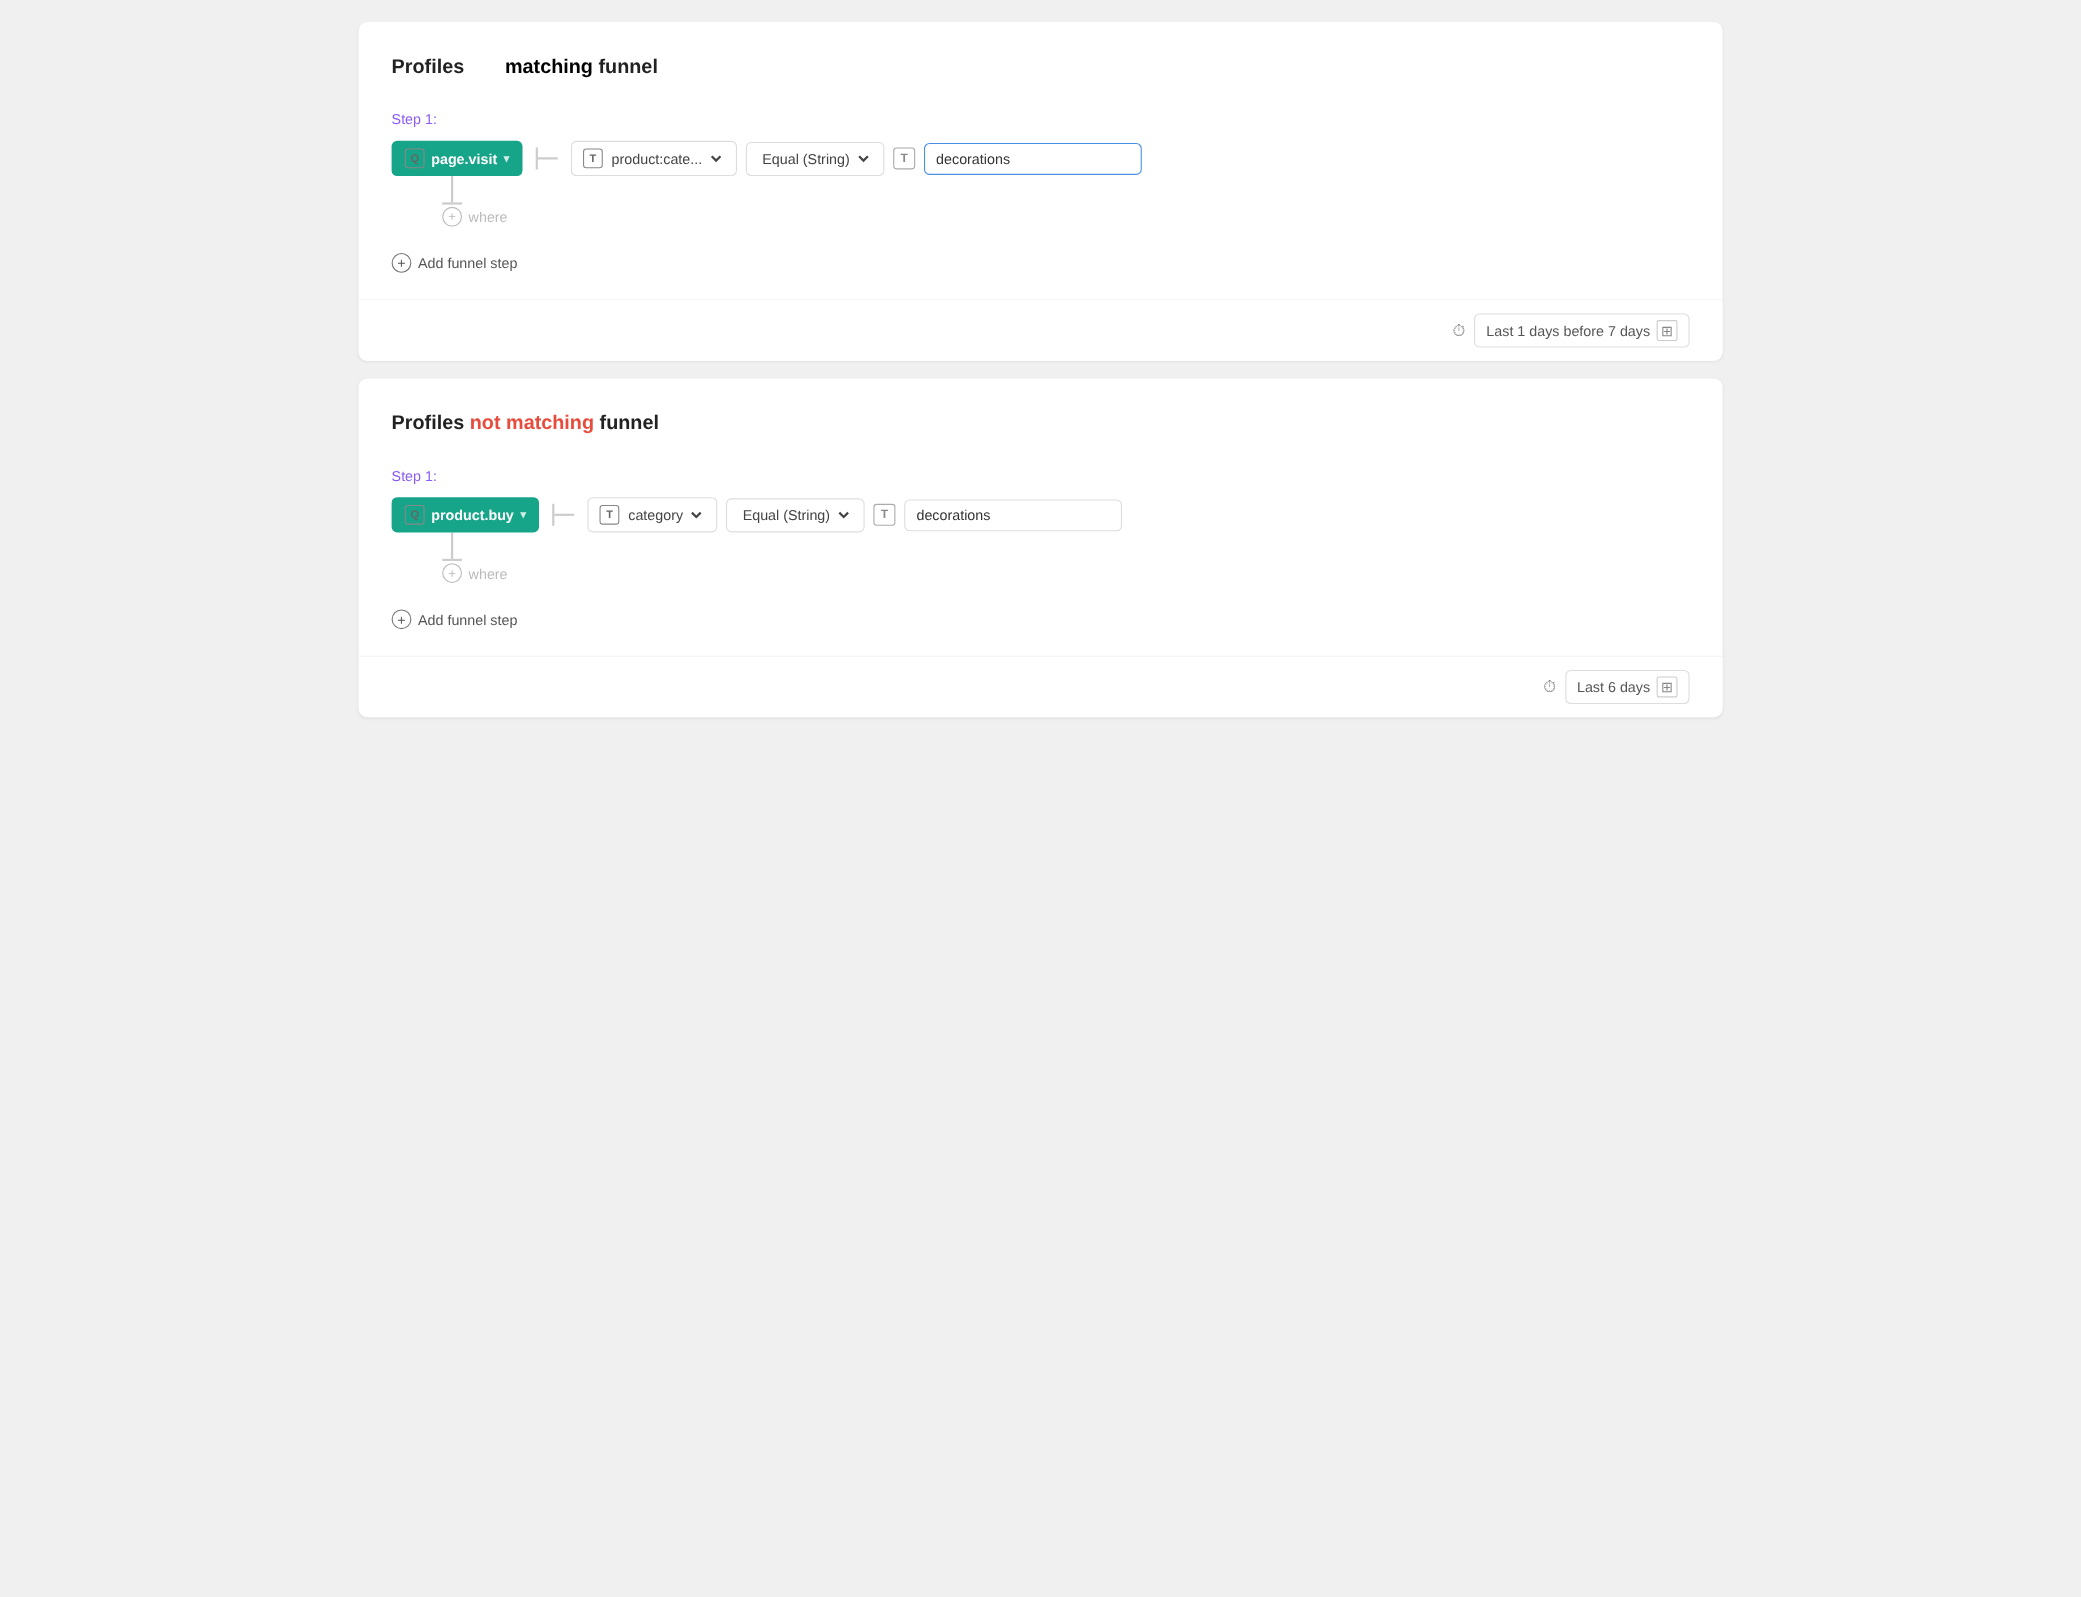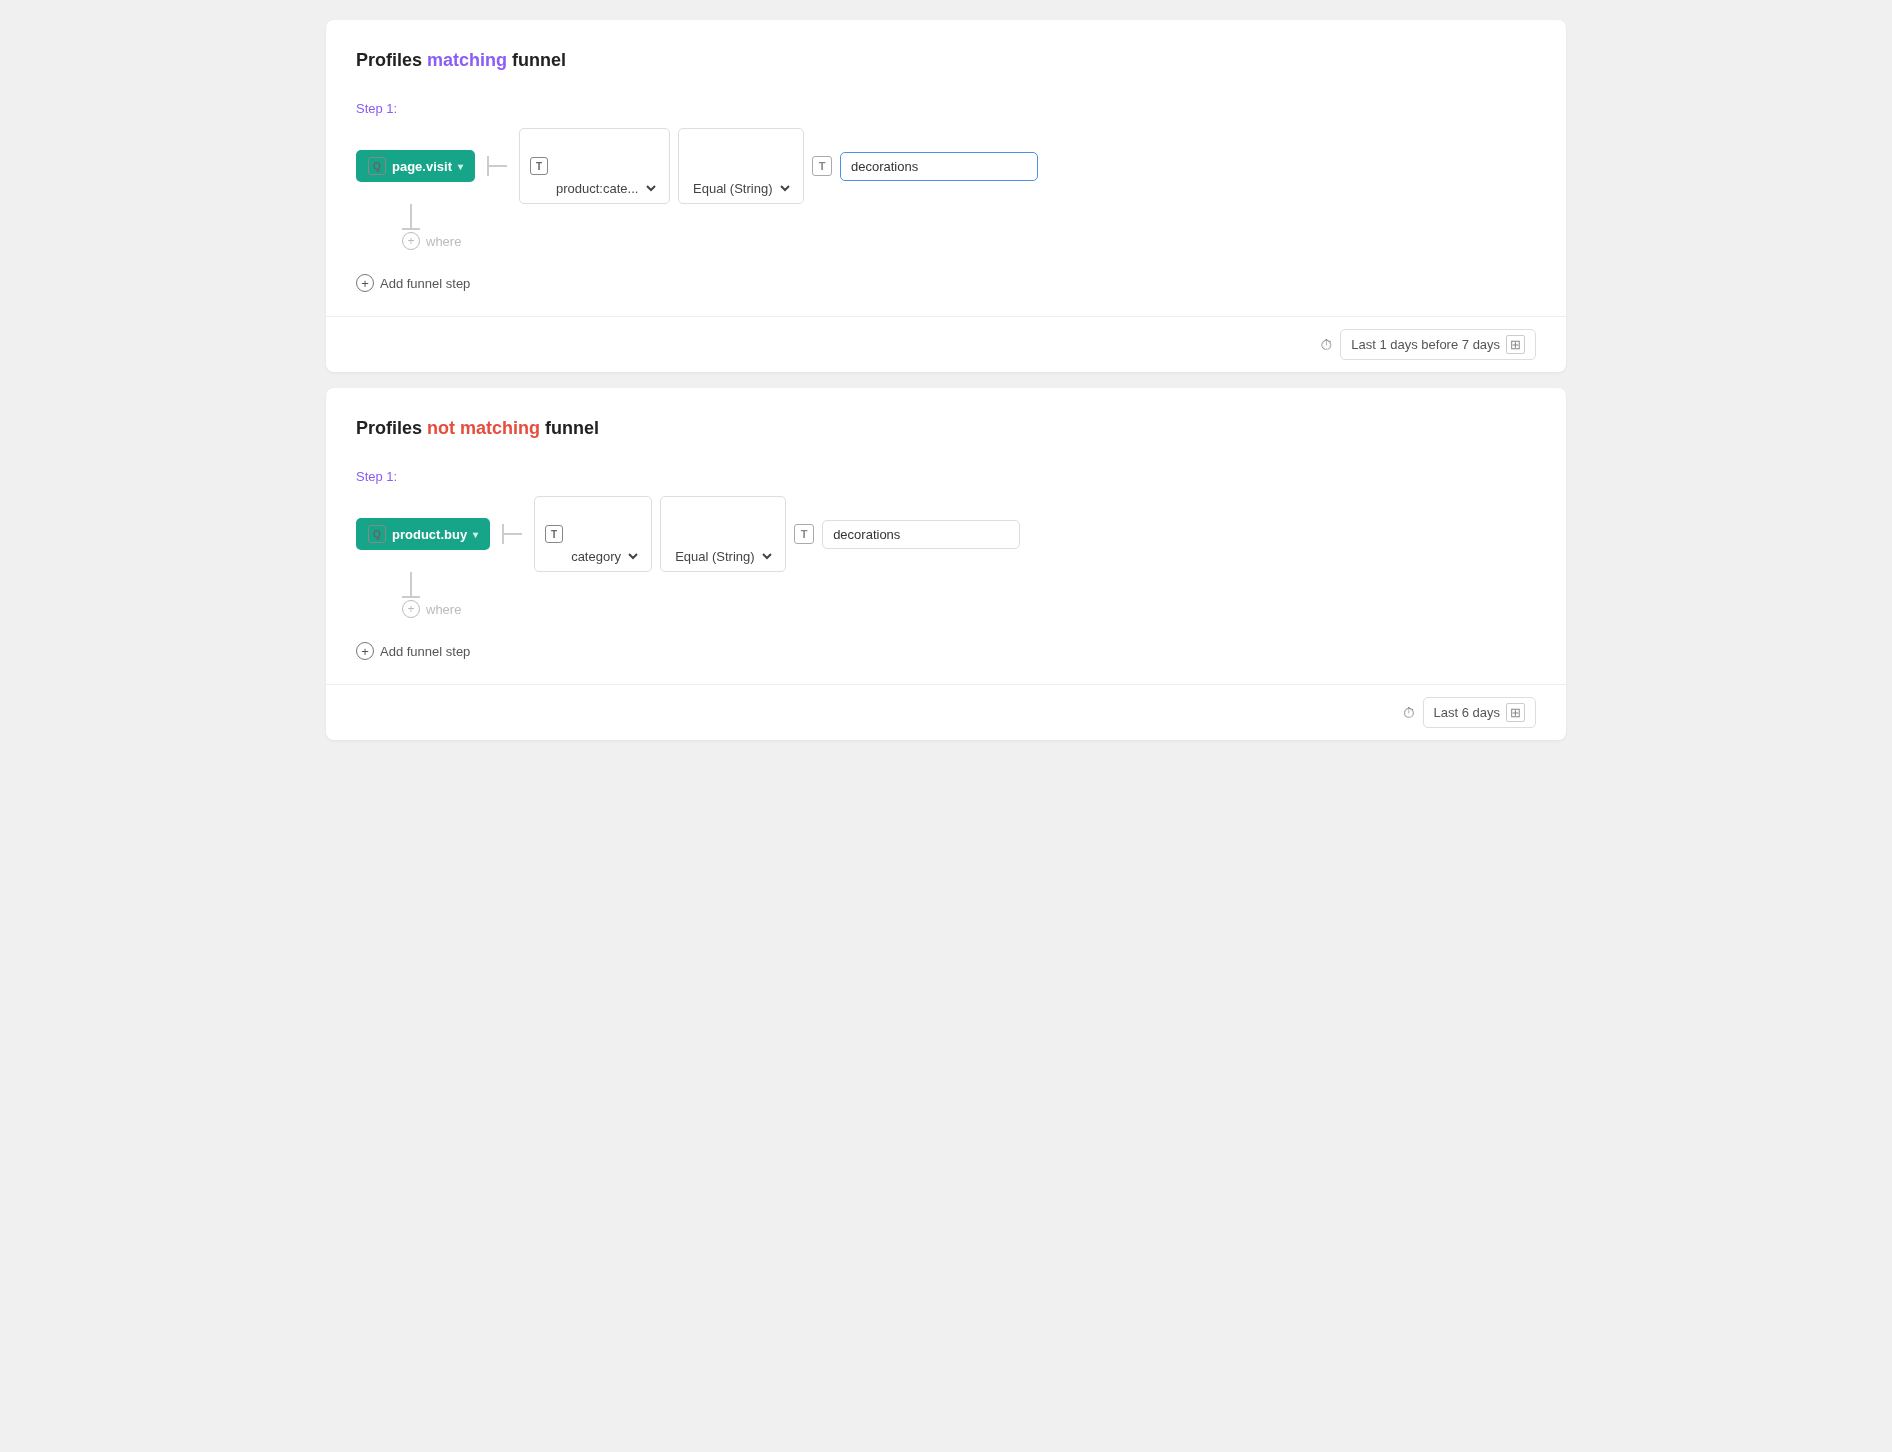--- a/index.html
+++ b/index.html
@@ -15,21 +15,22 @@
       max-width: 1240px;
       margin: 0 auto;
     }
     .profiles-title {
       font-size: 18px;
       font-weight: 600;
       color: #222;
       margin-bottom: 30px;
     }
     .profiles-title .matching {
-      color: #8b5cf6;
+      color: #000000;
+      margin-left: 32px;
     }
     .profiles-title .not-matching {
       color: #e74c3c;
       text-align: center;
     }
     .step-label {
       font-size: 13px;
       color: #8b5cf6;
       margin-bottom: 12px;
     }
@@ -70,21 +71,20 @@
       color: #444;
     }
     .select-dropdown select {
       border: none;
       outline: none;
       background: transparent;
       font-size: 13px;
       color: #444;
       cursor: pointer;
       padding-right: 4px;
-      margin-top: 45px;
     }
     .type-icon {
       display: inline-flex;
       align-items: center;
       justify-content: center;
       width: 18px;
       height: 18px;
       border: 1.5px solid #888;
       border-radius: 3px;
       font-size: 10px;

